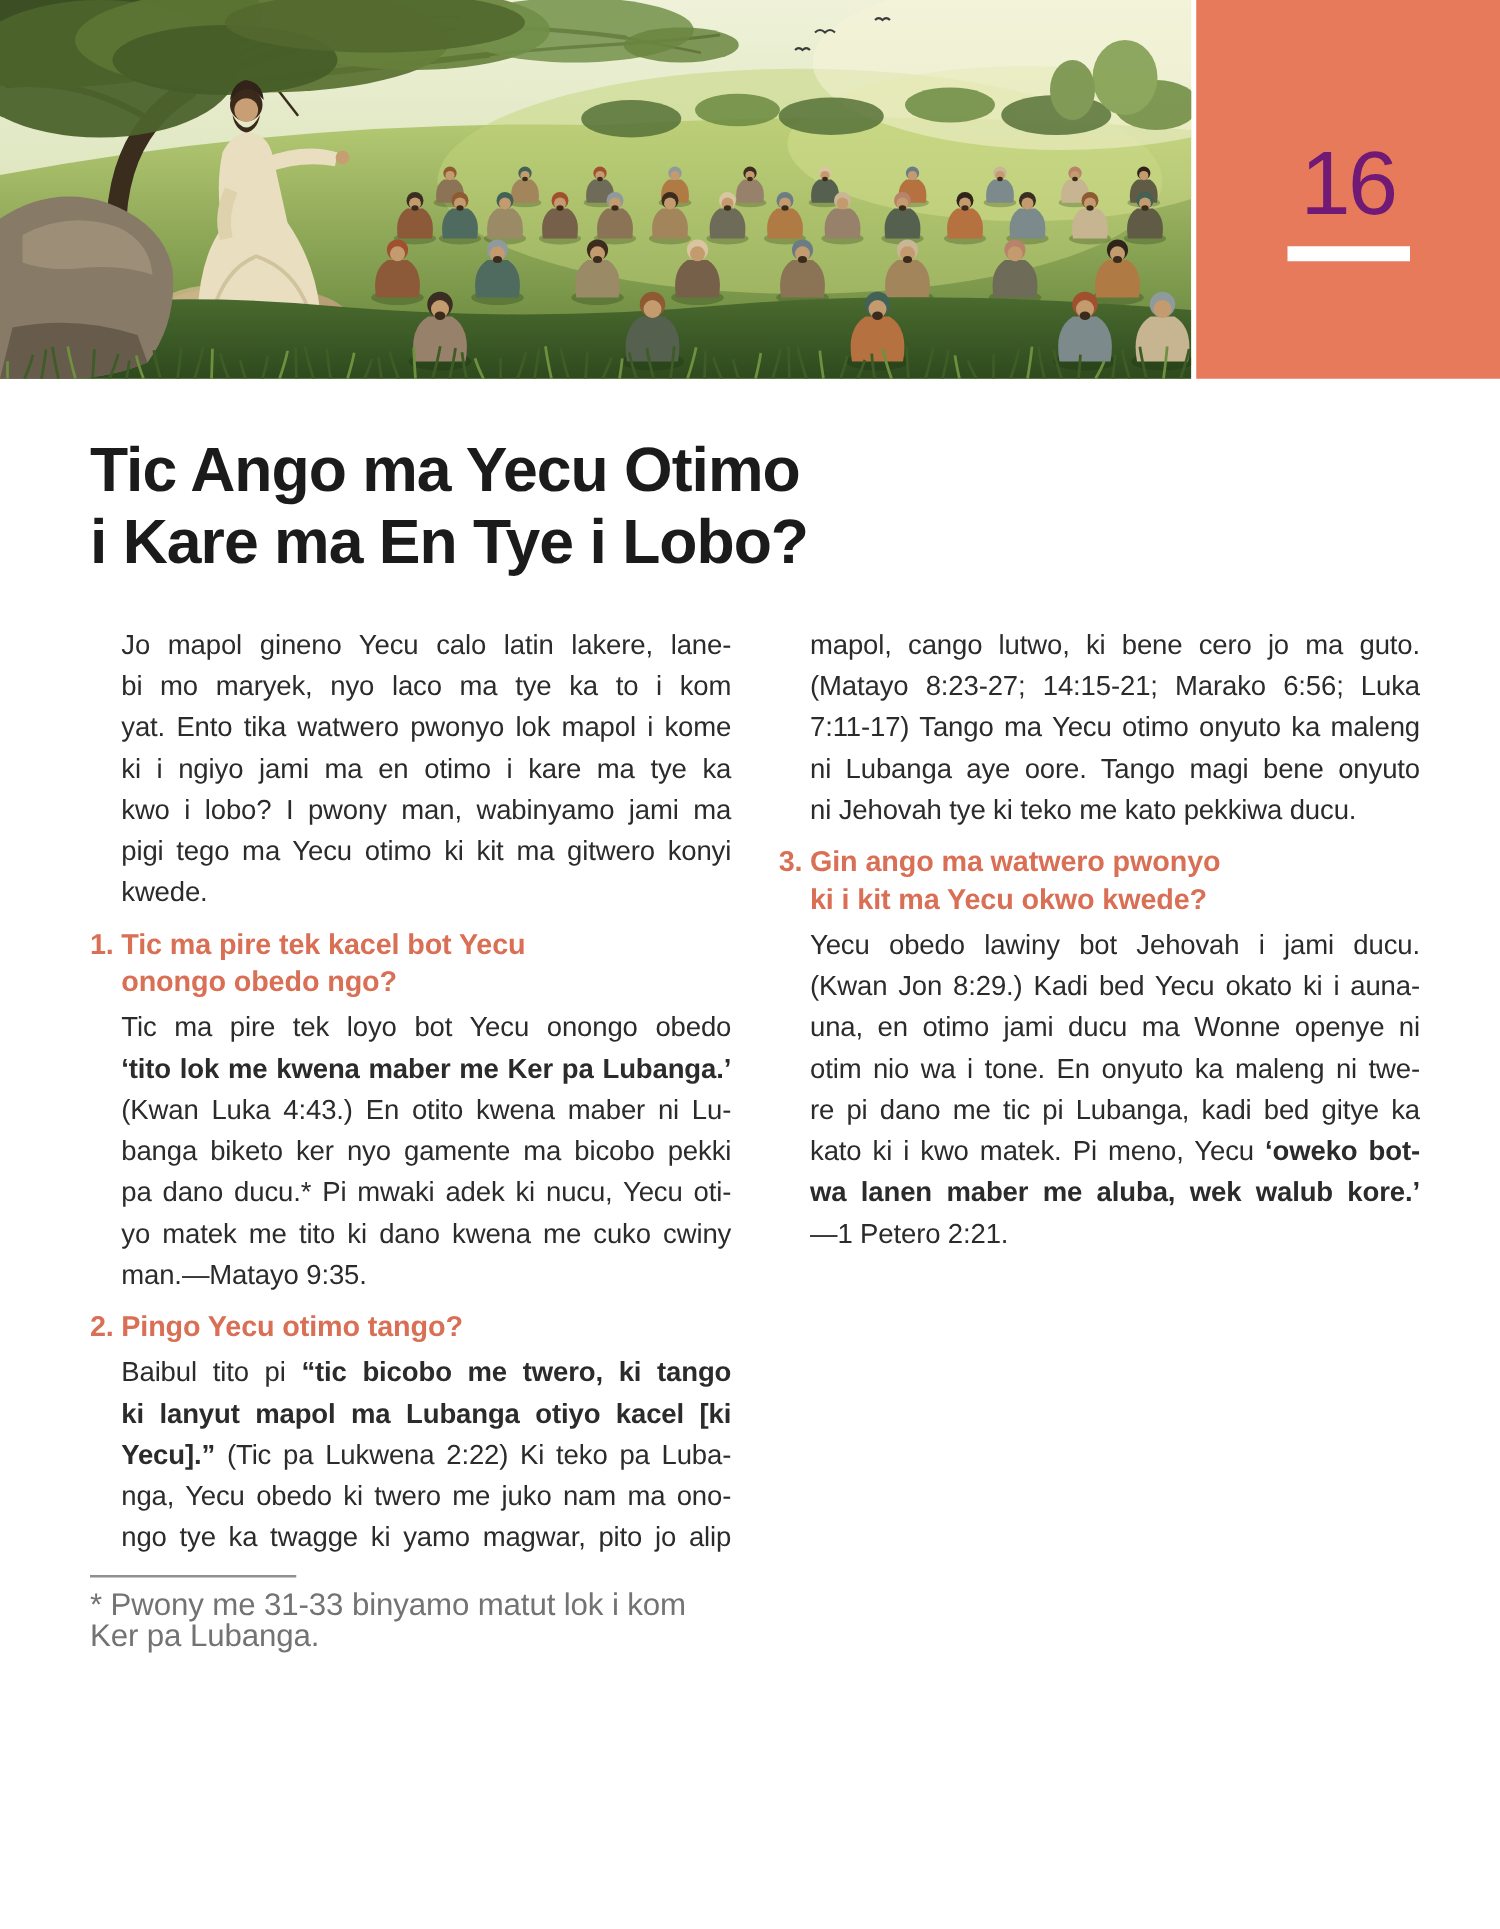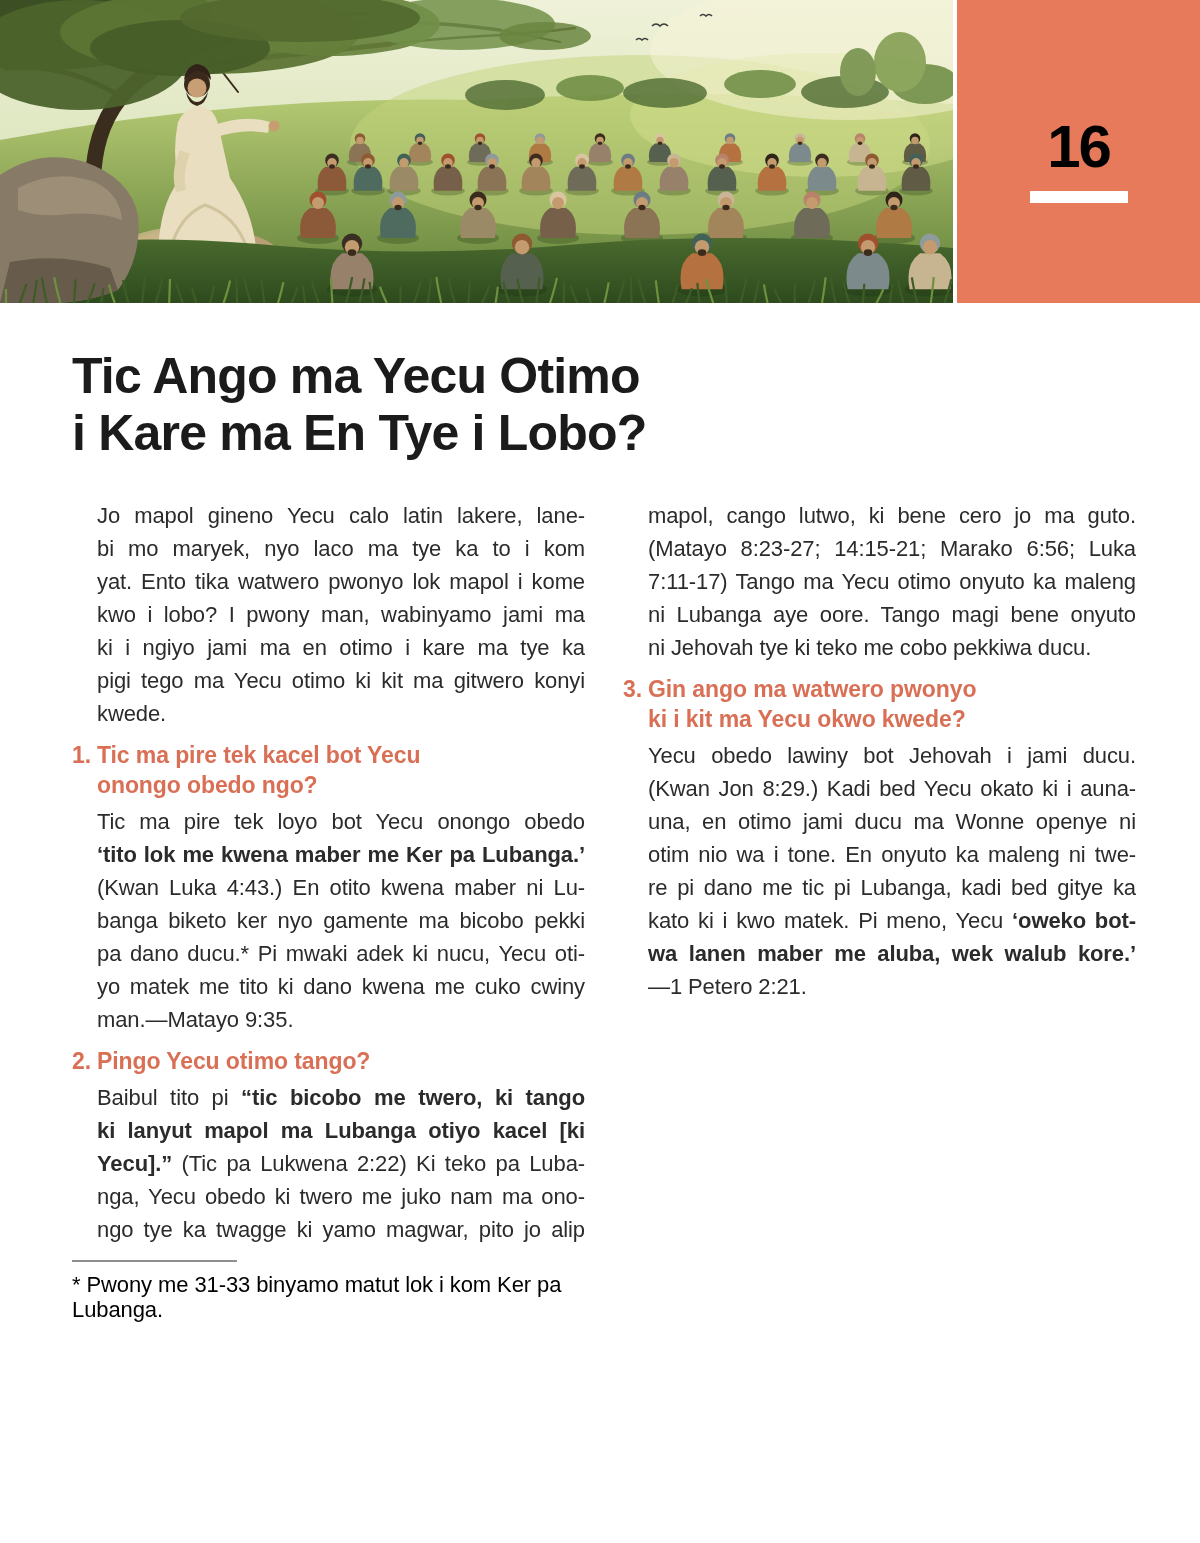--- a/index.html
+++ b/index.html
@@ -4,40 +4,40 @@
 <style>
   html,body{margin:0;padding:0;background:#ffffff;}
   .page{position:relative;width:1200px;height:1543px;background:#ffffff;
         font-family:"Liberation Sans",sans-serif;overflow:hidden;}
 
   
   .hero-row{display:flex;gap:4px;height:303px;}
   svg.photo{display:block;width:953px;height:303px;flex:none;}
   .chapter-box{flex:1;background:#e87a5c;display:flex;flex-direction:column;
                align-items:center;justify-content:center;padding-top:16px;}
-  .chapter-num{font-size:60px;font-weight:bold;color:#000000;line-height:1;letter-spacing:-2px;}
+  .chapter-num{font-size:72px;font-weight:normal;color:#701a75;line-height:1;letter-spacing:-2px;}
   .chapter-underline{width:98px;height:12px;background:#ffffff;margin-top:14px;}
 
   
   .title{margin:45px 0 16px 72px;font-size:50px;line-height:57px;font-weight:bold;
          color:#1b1b1b;letter-spacing:-0.8px;}
   .t-line{display:block;}
 
   
   .cols{display:flex;gap:38px;margin:37px 64px 0 72px;}
   .col{flex:1;padding-left:25px;font-size:22px;line-height:33px;color:#2b2b2b;letter-spacing:-0.1px;}
   .para{margin-bottom:10px;}
   .line{text-align:justify;text-align-last:justify;}
   .line.end{text-align:justify;text-align-last:left;}
   .line b{font-weight:bold;}
   .question{position:relative;margin:10px 0 5px;font-size:23px;line-height:30px;
             font-weight:bold;color:#d96f55;}
   .q-num{position:absolute;left:-25px;}
   .fn-divider{width:165px;border-top:2px solid #8f8f8f;margin:14px 0 10px -25px;}
-  .footnote{margin-left:-25px;font-size:22px;line-height:25px;color:#000000;}
+  .footnote{margin-left:-25px;font-size:25px;line-height:25px;color:#737373;}
 </style>
 </head>
 <body>
 
 <div class="page">
 
   <div class="hero-row">
     <svg class="photo" viewBox="0 0 953 303" preserveAspectRatio="none" aria-hidden="true">
       <defs>
         <linearGradient id="skyGrad" x1="0" y1="0" x2="0" y2="1">
@@ -460,22 +460,22 @@
     <span class="t-line">Tic Ango ma Yecu Otimo</span>
     <span class="t-line">i Kare ma En Tye i Lobo?</span>
   </h1>
 
   <div class="cols">
     <div class="col">
         <div class="para">
           <div class="line"><span>Jo mapol gineno Yecu calo latin lakere, lane-</span></div>
           <div class="line"><span>bi mo maryek, nyo laco ma tye ka to i kom</span></div>
           <div class="line"><span>yat. Ento tika watwero pwonyo lok mapol i kome</span></div>
+          <div class="line"><span>ki i ngiyo jami ma en otimo i kare ma tye ka</span></div>
           <div class="line"><span>kwo i lobo? I pwony man, wabinyamo jami ma</span></div>
-          <div class="line"><span>ki i ngiyo jami ma en otimo i kare ma tye ka</span></div>
           <div class="line"><span>pigi tego ma Yecu otimo ki kit ma gitwero konyi</span></div>
           <div class="line end"><span>kwede.</span></div>
         </div>
         <div class="question">
           <span class="q-num">1.</span>
           <div>Tic ma pire tek kacel bot Yecu</div>
           <div>onongo obedo ngo?</div>
         </div>
         <div class="para">
           <div class="line"><span>Tic ma pire tek loyo bot Yecu onongo obedo</span></div>
@@ -499,21 +499,21 @@
         </div>
         <div class="fn-divider"></div>
         <div class="footnote">* Pwony me 31-33 binyamo matut lok i kom Ker pa Lubanga.</div>
       </div>
     <div class="col">
         <div class="para">
           <div class="line"><span>mapol, cango lutwo, ki bene cero jo ma guto.</span></div>
           <div class="line"><span>(Matayo 8:23-27; 14:15-21; Marako 6:56; Luka</span></div>
           <div class="line"><span>7:11-17) Tango ma Yecu otimo onyuto ka maleng</span></div>
           <div class="line"><span>ni Lubanga aye oore. Tango magi bene onyuto</span></div>
-          <div class="line end"><span>ni Jehovah tye ki teko me cobo pekkiwa ducu.</span></div>
+          <div class="line end"><span>ni Jehovah tye ki teko me kato pekkiwa ducu.</span></div>
         </div>
         <div class="question">
           <span class="q-num">3.</span>
           <div>Gin ango ma watwero pwonyo</div>
           <div>ki i kit ma Yecu okwo kwede?</div>
         </div>
         <div class="para">
           <div class="line"><span>Yecu obedo lawiny bot Jehovah i jami ducu.</span></div>
           <div class="line"><span>(Kwan Jon 8:29.) Kadi bed Yecu okato ki i auna-</span></div>
           <div class="line"><span>una, en otimo jami ducu ma Wonne openye ni</span></div>

